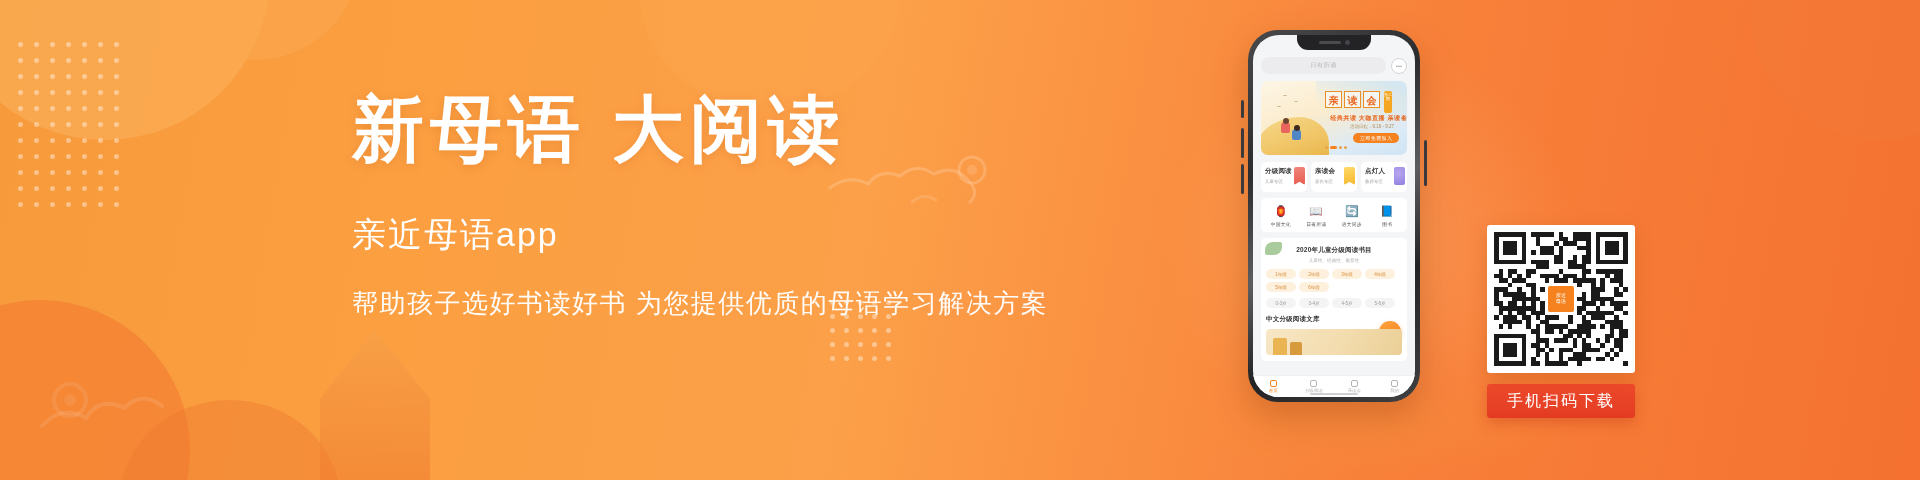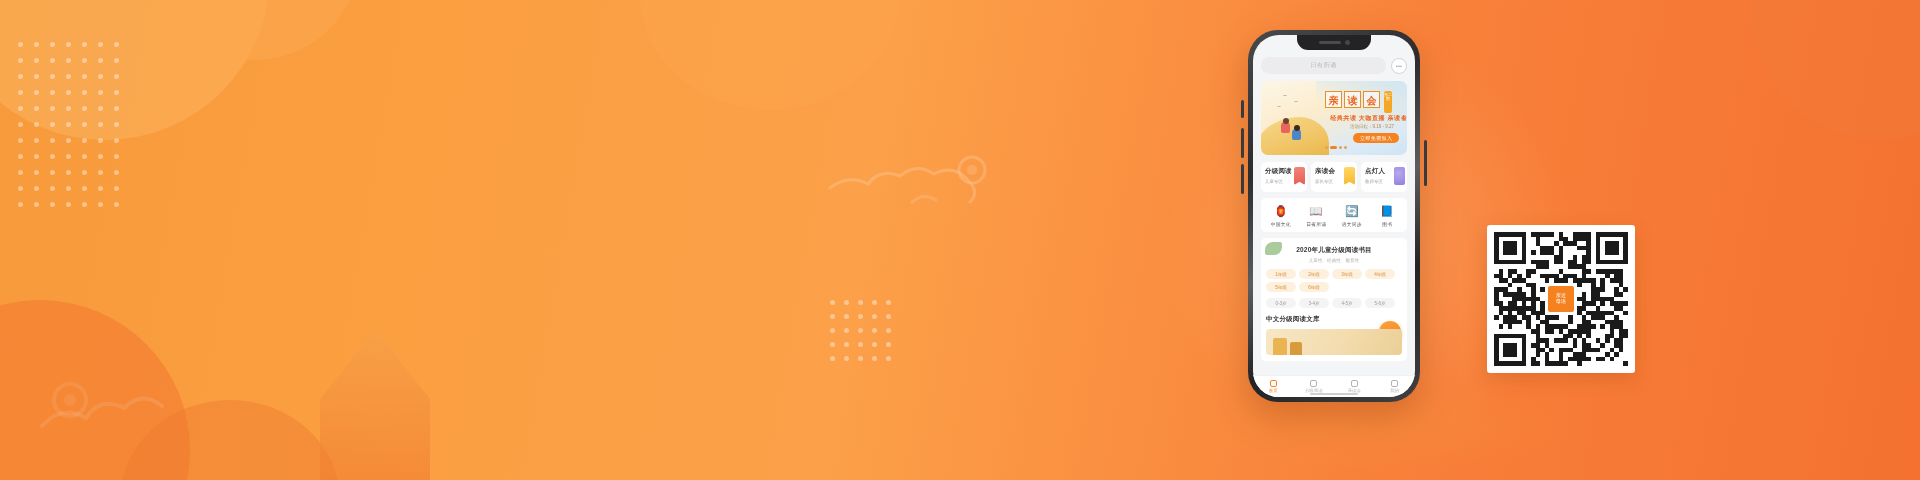--- a/index.html
+++ b/index.html
@@ -414,20 +414,27 @@
       <path d="M92 62 q12 -10 24 -2" fill="none" stroke="rgba(255,255,255,.30)" stroke-width="3" stroke-linecap="round"></path>
     </svg>
 
     <svg class="wave-left" viewBox="0 0 190 120">
       <path d="M12 96 q20 -22 44 -8 q14 -22 38 -10 q18 -18 38 -2" fill="none" stroke="rgba(255,255,255,.30)" stroke-width="4" stroke-linecap="round"></path>
       <circle cx="40" cy="70" r="16" fill="none" stroke="rgba(255,255,255,.28)" stroke-width="4"></circle>
       <circle cx="40" cy="70" r="6" fill="rgba(255,255,255,.22)"></circle>
     </svg>
   </div>
 
+  <div class="copy">
+    <div class="headline">
+      <span>新母语</span><span class="gap"></span><span>大阅读</span>
+    </div>
+    <div class="subhead">亲近母语app</div>
+    <div class="tagline">帮助孩子选好书读好书 为您提供优质的母语学习解决方案</div>
+  </div>
 
   <div class="phone">
     <div class="side-btn sb1"></div>
     <div class="side-btn sb2"></div>
     <div class="side-btn sb3"></div>
     <div class="side-btn-r"></div>
 
     <div class="phone-inner">
       <div class="notch">
         <i></i>
@@ -552,15 +559,16 @@
     <div class="qr-card">
       <svg class="qr" id="qrSvg" viewBox="0 0 29 29" shape-rendering="crispEdges">
           <rect width="29" height="29" fill="#fff"></rect>
           <path d="M0 0h1v1h-1zM1 0h1v1h-1zM2 0h1v1h-1zM3 0h1v1h-1zM4 0h1v1h-1zM5 0h1v1h-1zM6 0h1v1h-1zM8 0h1v1h-1zM9 0h1v1h-1zM10 0h1v1h-1zM11 0h1v1h-1zM12 0h1v1h-1zM14 0h1v1h-1zM17 0h1v1h-1zM18 0h1v1h-1zM19 0h1v1h-1zM20 0h1v1h-1zM22 0h1v1h-1zM23 0h1v1h-1zM24 0h1v1h-1zM25 0h1v1h-1zM26 0h1v1h-1zM27 0h1v1h-1zM28 0h1v1h-1zM0 1h1v1h-1zM6 1h1v1h-1zM9 1h1v1h-1zM14 1h1v1h-1zM15 1h1v1h-1zM17 1h1v1h-1zM18 1h1v1h-1zM19 1h1v1h-1zM20 1h1v1h-1zM22 1h1v1h-1zM28 1h1v1h-1zM0 2h1v1h-1zM2 2h1v1h-1zM3 2h1v1h-1zM4 2h1v1h-1zM6 2h1v1h-1zM9 2h1v1h-1zM13 2h1v1h-1zM15 2h1v1h-1zM16 2h1v1h-1zM17 2h1v1h-1zM20 2h1v1h-1zM22 2h1v1h-1zM24 2h1v1h-1zM25 2h1v1h-1zM26 2h1v1h-1zM28 2h1v1h-1zM0 3h1v1h-1zM2 3h1v1h-1zM3 3h1v1h-1zM4 3h1v1h-1zM6 3h1v1h-1zM10 3h1v1h-1zM11 3h1v1h-1zM12 3h1v1h-1zM14 3h1v1h-1zM18 3h1v1h-1zM19 3h1v1h-1zM20 3h1v1h-1zM22 3h1v1h-1zM24 3h1v1h-1zM25 3h1v1h-1zM26 3h1v1h-1zM28 3h1v1h-1zM0 4h1v1h-1zM2 4h1v1h-1zM3 4h1v1h-1zM4 4h1v1h-1zM6 4h1v1h-1zM8 4h1v1h-1zM10 4h1v1h-1zM11 4h1v1h-1zM12 4h1v1h-1zM14 4h1v1h-1zM20 4h1v1h-1zM22 4h1v1h-1zM24 4h1v1h-1zM25 4h1v1h-1zM26 4h1v1h-1zM28 4h1v1h-1zM0 5h1v1h-1zM6 5h1v1h-1zM13 5h1v1h-1zM14 5h1v1h-1zM17 5h1v1h-1zM19 5h1v1h-1zM20 5h1v1h-1zM22 5h1v1h-1zM28 5h1v1h-1zM0 6h1v1h-1zM1 6h1v1h-1zM2 6h1v1h-1zM3 6h1v1h-1zM4 6h1v1h-1zM5 6h1v1h-1zM6 6h1v1h-1zM8 6h1v1h-1zM9 6h1v1h-1zM10 6h1v1h-1zM11 6h1v1h-1zM13 6h1v1h-1zM14 6h1v1h-1zM16 6h1v1h-1zM17 6h1v1h-1zM19 6h1v1h-1zM20 6h1v1h-1zM22 6h1v1h-1zM23 6h1v1h-1zM24 6h1v1h-1zM25 6h1v1h-1zM26 6h1v1h-1zM27 6h1v1h-1zM28 6h1v1h-1zM9 7h1v1h-1zM10 7h1v1h-1zM11 7h1v1h-1zM16 7h1v1h-1zM17 7h1v1h-1zM18 7h1v1h-1zM19 7h1v1h-1zM1 8h1v1h-1zM3 8h1v1h-1zM4 8h1v1h-1zM7 8h1v1h-1zM8 8h1v1h-1zM14 8h1v1h-1zM19 8h1v1h-1zM20 8h1v1h-1zM22 8h1v1h-1zM23 8h1v1h-1zM24 8h1v1h-1zM25 8h1v1h-1zM26 8h1v1h-1zM27 8h1v1h-1zM0 9h1v1h-1zM1 9h1v1h-1zM3 9h1v1h-1zM5 9h1v1h-1zM7 9h1v1h-1zM10 9h1v1h-1zM11 9h1v1h-1zM12 9h1v1h-1zM13 9h1v1h-1zM15 9h1v1h-1zM16 9h1v1h-1zM17 9h1v1h-1zM19 9h1v1h-1zM24 9h1v1h-1zM26 9h1v1h-1zM27 9h1v1h-1zM1 10h1v1h-1zM2 10h1v1h-1zM4 10h1v1h-1zM5 10h1v1h-1zM6 10h1v1h-1zM11 10h1v1h-1zM13 10h1v1h-1zM14 10h1v1h-1zM15 10h1v1h-1zM17 10h1v1h-1zM18 10h1v1h-1zM19 10h1v1h-1zM20 10h1v1h-1zM21 10h1v1h-1zM23 10h1v1h-1zM25 10h1v1h-1zM26 10h1v1h-1zM27 10h1v1h-1zM3 11h1v1h-1zM7 11h1v1h-1zM8 11h1v1h-1zM18 11h1v1h-1zM21 11h1v1h-1zM23 11h1v1h-1zM27 11h1v1h-1zM0 12h1v1h-1zM1 12h1v1h-1zM2 12h1v1h-1zM5 12h1v1h-1zM8 12h1v1h-1zM10 12h1v1h-1zM21 12h1v1h-1zM22 12h1v1h-1zM23 12h1v1h-1zM26 12h1v1h-1zM28 12h1v1h-1zM0 13h1v1h-1zM2 13h1v1h-1zM3 13h1v1h-1zM4 13h1v1h-1zM5 13h1v1h-1zM6 13h1v1h-1zM8 13h1v1h-1zM19 13h1v1h-1zM21 13h1v1h-1zM22 13h1v1h-1zM26 13h1v1h-1zM27 13h1v1h-1zM0 14h1v1h-1zM4 14h1v1h-1zM5 14h1v1h-1zM6 14h1v1h-1zM7 14h1v1h-1zM8 14h1v1h-1zM9 14h1v1h-1zM18 14h1v1h-1zM19 14h1v1h-1zM21 14h1v1h-1zM22 14h1v1h-1zM23 14h1v1h-1zM24 14h1v1h-1zM25 14h1v1h-1zM0 15h1v1h-1zM1 15h1v1h-1zM3 15h1v1h-1zM4 15h1v1h-1zM6 15h1v1h-1zM8 15h1v1h-1zM10 15h1v1h-1zM19 15h1v1h-1zM20 15h1v1h-1zM21 15h1v1h-1zM23 15h1v1h-1zM25 15h1v1h-1zM26 15h1v1h-1zM27 15h1v1h-1zM28 15h1v1h-1zM1 16h1v1h-1zM2 16h1v1h-1zM3 16h1v1h-1zM4 16h1v1h-1zM5 16h1v1h-1zM6 16h1v1h-1zM7 16h1v1h-1zM8 16h1v1h-1zM10 16h1v1h-1zM18 16h1v1h-1zM19 16h1v1h-1zM22 16h1v1h-1zM26 16h1v1h-1zM27 16h1v1h-1zM1 17h1v1h-1zM3 17h1v1h-1zM5 17h1v1h-1zM6 17h1v1h-1zM8 17h1v1h-1zM9 17h1v1h-1zM10 17h1v1h-1zM18 17h1v1h-1zM20 17h1v1h-1zM21 17h1v1h-1zM22 17h1v1h-1zM23 17h1v1h-1zM24 17h1v1h-1zM25 17h1v1h-1zM28 17h1v1h-1zM0 18h1v1h-1zM2 18h1v1h-1zM3 18h1v1h-1zM4 18h1v1h-1zM6 18h1v1h-1zM7 18h1v1h-1zM9 18h1v1h-1zM11 18h1v1h-1zM12 18h1v1h-1zM13 18h1v1h-1zM16 18h1v1h-1zM19 18h1v1h-1zM21 18h1v1h-1zM22 18h1v1h-1zM23 18h1v1h-1zM26 18h1v1h-1zM2 19h1v1h-1zM3 19h1v1h-1zM4 19h1v1h-1zM5 19h1v1h-1zM7 19h1v1h-1zM10 19h1v1h-1zM11 19h1v1h-1zM16 19h1v1h-1zM19 19h1v1h-1zM20 19h1v1h-1zM24 19h1v1h-1zM25 19h1v1h-1zM26 19h1v1h-1zM27 19h1v1h-1zM1 20h1v1h-1zM3 20h1v1h-1zM7 20h1v1h-1zM9 20h1v1h-1zM11 20h1v1h-1zM12 20h1v1h-1zM13 20h1v1h-1zM14 20h1v1h-1zM15 20h1v1h-1zM18 20h1v1h-1zM19 20h1v1h-1zM20 20h1v1h-1zM21 20h1v1h-1zM23 20h1v1h-1zM25 20h1v1h-1zM26 20h1v1h-1zM27 20h1v1h-1zM8 21h1v1h-1zM9 21h1v1h-1zM11 21h1v1h-1zM12 21h1v1h-1zM14 21h1v1h-1zM16 21h1v1h-1zM17 21h1v1h-1zM18 21h1v1h-1zM19 21h1v1h-1zM20 21h1v1h-1zM25 21h1v1h-1zM27 21h1v1h-1zM28 21h1v1h-1zM0 22h1v1h-1zM1 22h1v1h-1zM2 22h1v1h-1zM3 22h1v1h-1zM4 22h1v1h-1zM5 22h1v1h-1zM6 22h1v1h-1zM9 22h1v1h-1zM15 22h1v1h-1zM16 22h1v1h-1zM18 22h1v1h-1zM20 22h1v1h-1zM24 22h1v1h-1zM25 22h1v1h-1zM27 22h1v1h-1zM28 22h1v1h-1zM0 23h1v1h-1zM6 23h1v1h-1zM9 23h1v1h-1zM10 23h1v1h-1zM11 23h1v1h-1zM13 23h1v1h-1zM14 23h1v1h-1zM15 23h1v1h-1zM17 23h1v1h-1zM19 23h1v1h-1zM22 23h1v1h-1zM24 23h1v1h-1zM26 23h1v1h-1zM27 23h1v1h-1zM0 24h1v1h-1zM2 24h1v1h-1zM3 24h1v1h-1zM4 24h1v1h-1zM6 24h1v1h-1zM8 24h1v1h-1zM9 24h1v1h-1zM11 24h1v1h-1zM17 24h1v1h-1zM19 24h1v1h-1zM20 24h1v1h-1zM23 24h1v1h-1zM26 24h1v1h-1zM27 24h1v1h-1zM0 25h1v1h-1zM2 25h1v1h-1zM3 25h1v1h-1zM4 25h1v1h-1zM6 25h1v1h-1zM9 25h1v1h-1zM10 25h1v1h-1zM12 25h1v1h-1zM14 25h1v1h-1zM15 25h1v1h-1zM16 25h1v1h-1zM19 25h1v1h-1zM20 25h1v1h-1zM21 25h1v1h-1zM22 25h1v1h-1zM25 25h1v1h-1zM27 25h1v1h-1zM0 26h1v1h-1zM2 26h1v1h-1zM3 26h1v1h-1zM4 26h1v1h-1zM6 26h1v1h-1zM9 26h1v1h-1zM11 26h1v1h-1zM14 26h1v1h-1zM17 26h1v1h-1zM18 26h1v1h-1zM19 26h1v1h-1zM24 26h1v1h-1zM26 26h1v1h-1zM0 27h1v1h-1zM6 27h1v1h-1zM8 27h1v1h-1zM11 27h1v1h-1zM14 27h1v1h-1zM16 27h1v1h-1zM17 27h1v1h-1zM18 27h1v1h-1zM19 27h1v1h-1zM20 27h1v1h-1zM22 27h1v1h-1zM23 27h1v1h-1zM25 27h1v1h-1zM0 28h1v1h-1zM1 28h1v1h-1zM2 28h1v1h-1zM3 28h1v1h-1zM4 28h1v1h-1zM5 28h1v1h-1zM6 28h1v1h-1zM8 28h1v1h-1zM9 28h1v1h-1zM11 28h1v1h-1zM12 28h1v1h-1zM13 28h1v1h-1zM14 28h1v1h-1zM15 28h1v1h-1zM18 28h1v1h-1zM28 28h1v1h-1z" fill="#1a1a1a"></path>
         </svg>
       <div class="qr-logo">
         <span>亲近</span>
         <span>母语</span>
       </div>
     </div>
+    <div class="dl-btn">手机扫码下载</div>
   </div>
 
 </div>
 
 </body></html>

